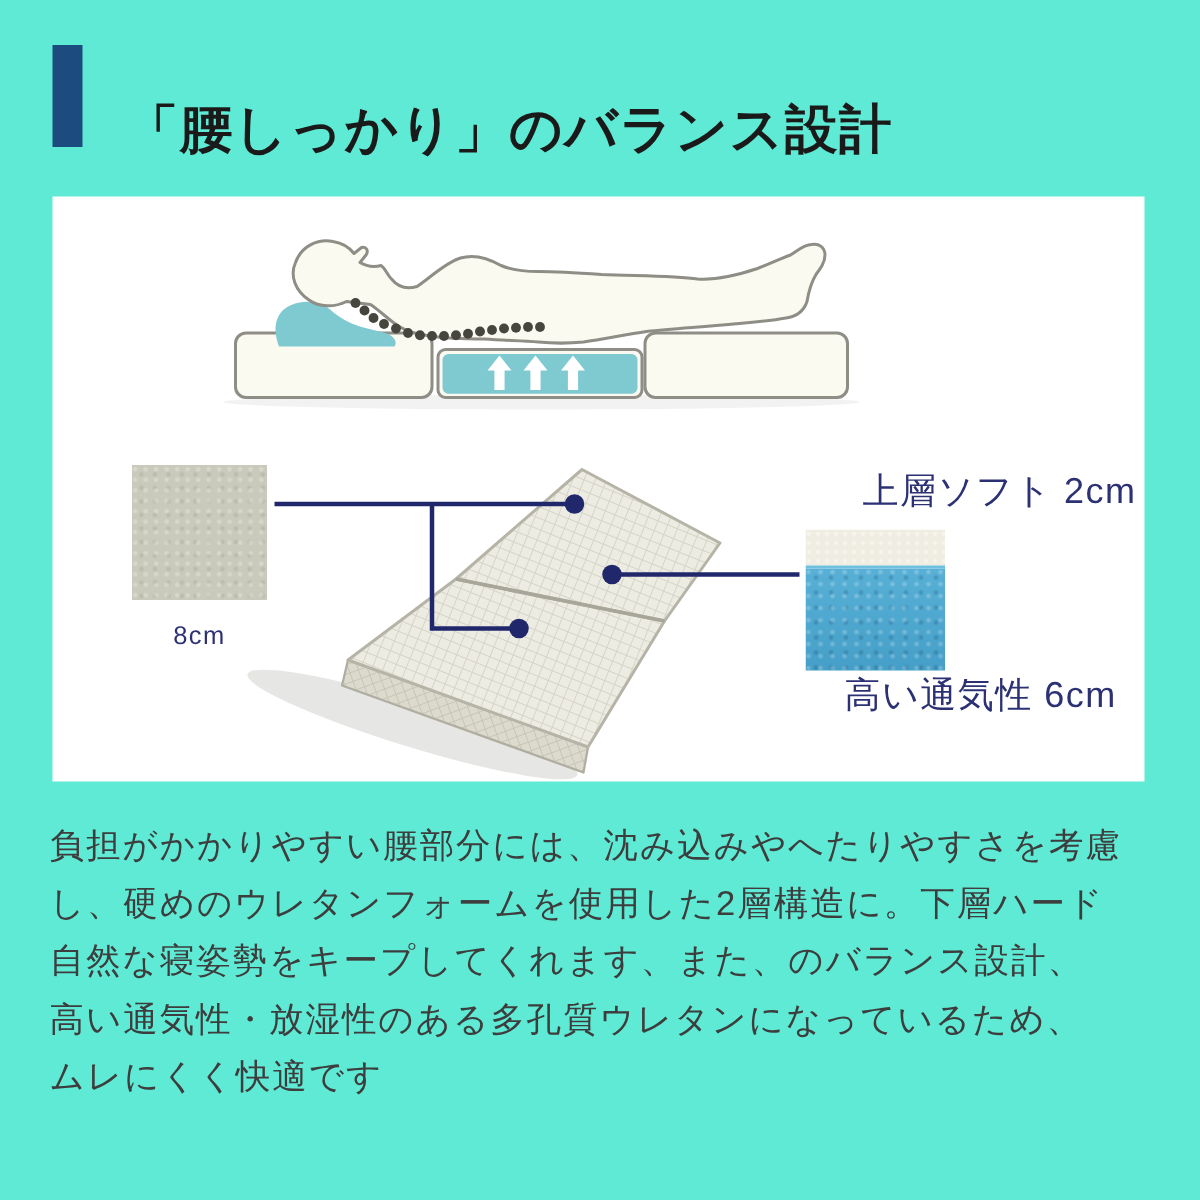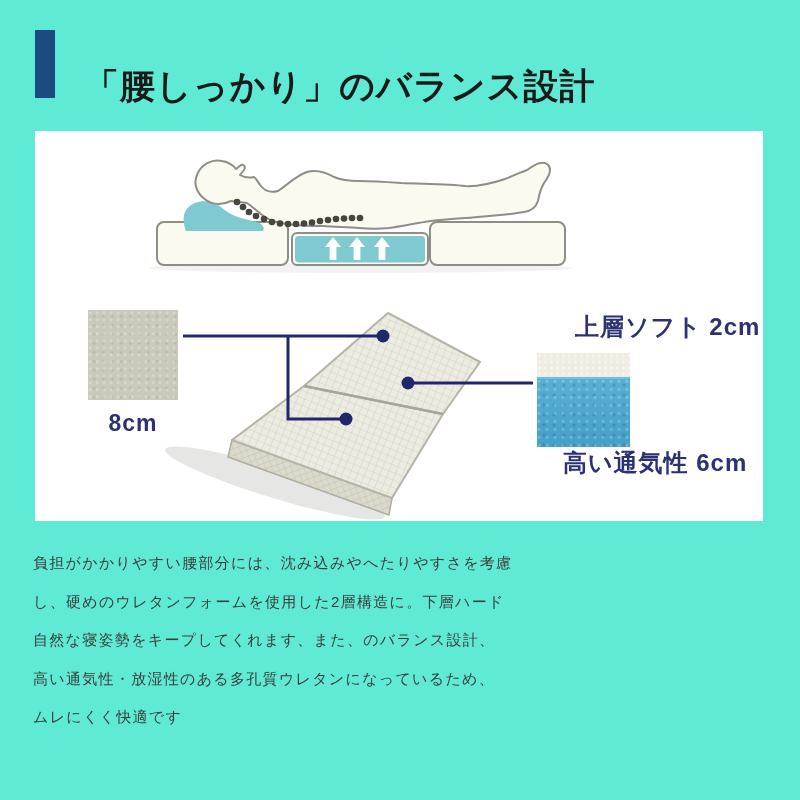--- a/index.html
+++ b/index.html
@@ -50,34 +50,34 @@
     height:74%;
     background:
       radial-gradient(circle at 25% 30%, rgba(255,255,255,.22) 1px, transparent 2px) 0 0/8px 8px,
       radial-gradient(circle at 70% 60%, rgba(0,40,70,.18) 1px, transparent 2px) 0 0/10px 10px,
       linear-gradient(#58b0d6,#449ec7);
     border-top:2px solid #6fc0de;
   }
   
   .layer-label{
     position:absolute;
-    font-size:24px;font-weight:700;color:#2b3173;
+    font-size:24px;font-weight:400;color:#2b3173;
     letter-spacing:1px;white-space:nowrap;
   }
   .label-top{left:540px;top:180px;}
   .label-bottom{left:528px;top:316px;}
   .label-regular{
     left:18px;top:276px;width:160px;text-align:center;
     line-height:33px;
   }
-  .label-regular .size{font-size:23px;}
+  .label-regular .size{font-size:17px;}
   
   .body-text{
     position:absolute;left:33px;top:544px;width:740px;
-    font-size:15px;line-height:38.5px;letter-spacing:1.3px;
+    font-size:23px;line-height:38.5px;letter-spacing:1.3px;
     color:#3d3d3d;
   }
 </style>
 </head>
 <body>
 
 <div class="page">
 
   <div class="title-bar"></div>
   <h1 class="page-title">「腰しっかり」のバランス設計</h1>

